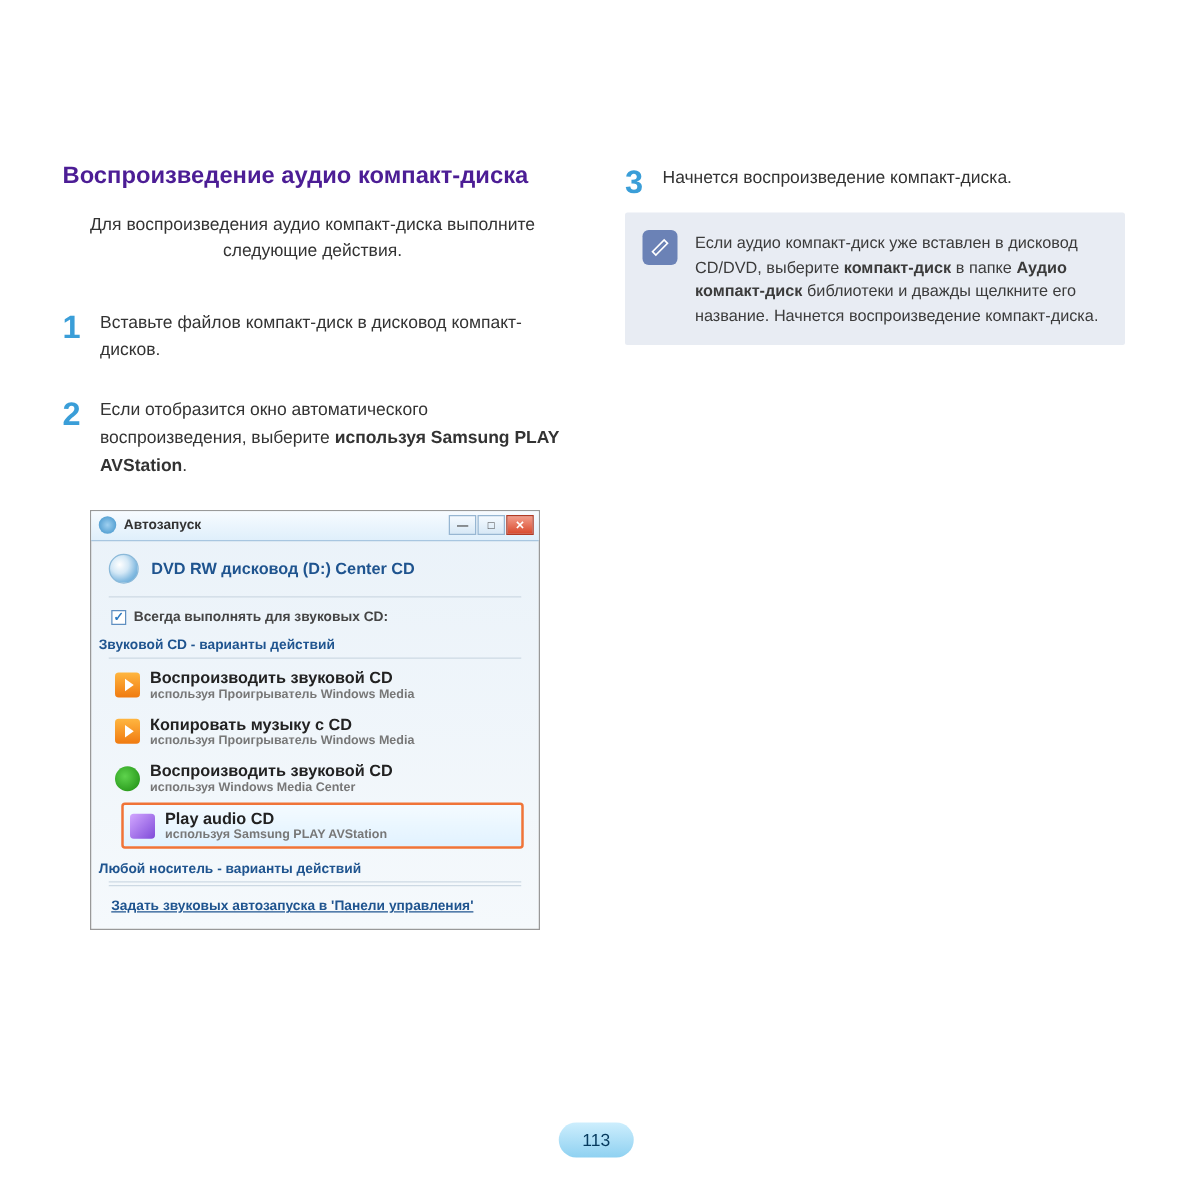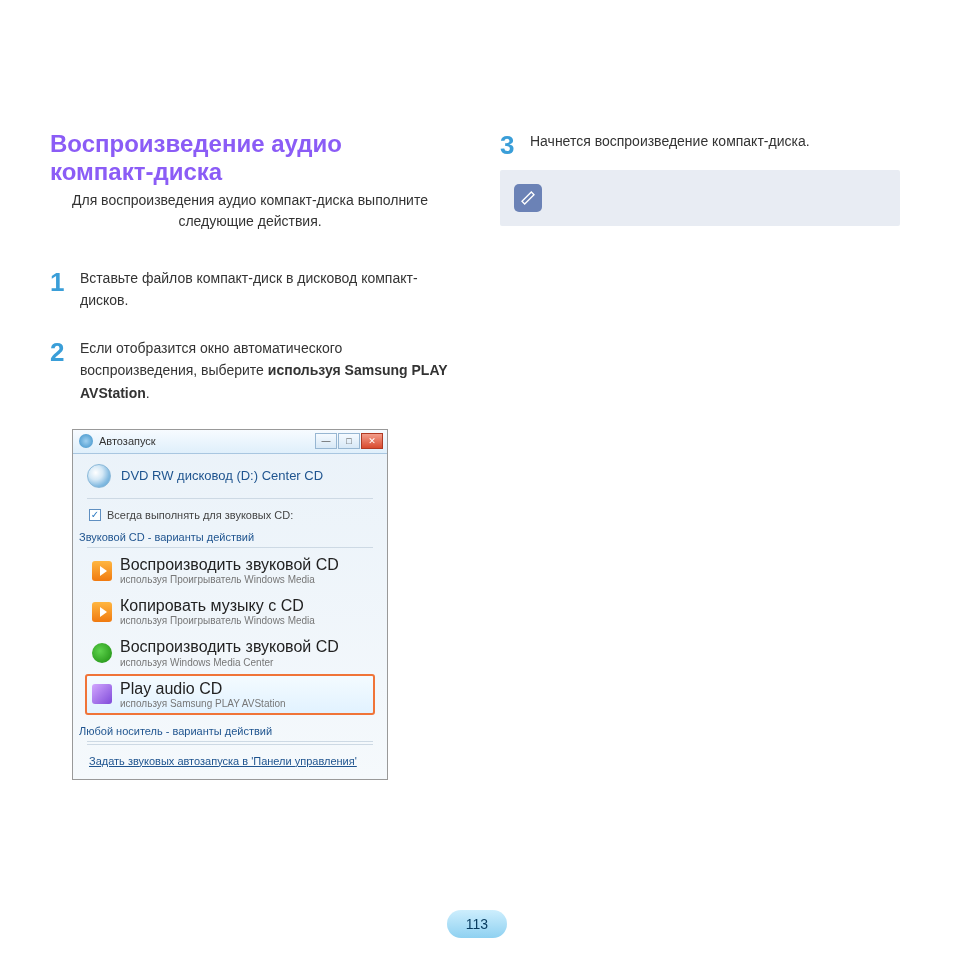--- a/index.html
+++ b/index.html
@@ -12,24 +12,24 @@
     position: relative;
   }
   .page {
     display: flex;
     gap: 50px;
     padding: 130px 50px 0 50px;
   }
   .col-left { width: 400px; }
   .col-right { width: 400px; }
   .section-title {
-    font-size: 24px;
+    font-size: 19px;
     font-weight: bold;
-    color: #8b5cf6;
-    margin-bottom: 4px;
+    color: #4c1d95;
+    margin-bottom: 17px;
   }
   .intro {
     font-size: 14px;
     line-height: 1.5;
     margin-bottom: 35px;
     text-align: center;
   }
   .step {
     position: relative;
     padding-left: 30px;
@@ -43,27 +43,28 @@
     top: -5px;
     font-size: 26px;
     font-weight: bold;
     color: #3a9ed8;
     font-family: Arial, sans-serif;
   }
   .step-body b { font-weight: bold; }
 
   
   .autoplay-window {
-    width: 316px;
+    width: 360px;
     border: 1px solid #999;
     background: linear-gradient(#eaf2f9, #f5f9fc);
     font-size: 11px;
     color: #333;
     margin-top: 8px;
     margin-left: 22px;
+    font-weight: bold;
   }
   .win-titlebar {
     height: 24px;
     background: linear-gradient(#f7fbff, #dfeffb);
     border-bottom: 1px solid #a8c6e0;
     display: flex;
     align-items: center;
     padding: 0 4px 0 6px;
   }
   .win-titlebar .title-icon {
@@ -128,27 +129,28 @@
     background:#e8c56a;
     border-radius:3px;
     display:flex; align-items:center; justify-content:center;
   }
   .opt .opt-icon.play { background: linear-gradient(#ffb640,#f07a10); }
   .opt .opt-icon.play::after{content:"";width:0;height:0;border-left:7px solid #fff;border-top:5px solid transparent;border-bottom:5px solid transparent;margin-left:2px;}
   .opt .opt-icon.mc { background: radial-gradient(circle at 40% 40%, #5ed34d,#1a8a0e); border-radius:50%;}
   .opt .opt-icon.folder { background: linear-gradient(#fce27a,#e8c24a);}
   .opt .opt-icon.samsung { background: linear-gradient(135deg,#d2a7ff,#7f4bd9);}
   .opt .opt-text { line-height:1.2; }
-  .opt .opt-title { font-size:16px; color:#222; }
+  .opt .opt-title { font-size:13px; color:#222; }
   .opt .opt-sub { font-size:10px; color:#777; }
   .opt.highlight {
     border: 2px solid #f07438;
     background: linear-gradient(#f4fbff,#e1f2ff);
     border-radius:3px;
     padding: 3px 5px;
+    margin-left: 12px;
   }
   .link-row {
     padding: 8px 16px 12px;
     font-size: 11px;
   }
   .link-row a { color:#1f548f; text-decoration: underline; cursor:default;}
 
   
   .note-box {
     background:#e8ecf3;
@@ -166,21 +168,21 @@
     background:#6b82b6;
     border-radius:5px;
     flex-shrink:0;
     display:flex; align-items:center; justify-content:center;
   }
   .note-icon svg{width:16px;height:16px;}
 
   
   .page-num {
     position:absolute;
-    bottom: 16px;
+    bottom: 28px;
     left: 50%;
     transform: translateX(-50%);
     width: 60px; height: 28px;
     background: linear-gradient(#cdeefd,#8fd1f1);
     border-radius: 14px;
     display:flex; align-items:center; justify-content:center;
     font-size: 14px; color:#063a5e;
   }
 </style>
 </head>
@@ -276,17 +278,20 @@
       <div class="step-num">3</div>
       <div class="step-body">Начнется воспроизведение компакт-диска.</div>
     </div>
 
     <div class="note-box">
       <div class="note-icon">
         <svg viewBox="0 0 24 24" fill="none" stroke="#fff" stroke-width="2">
           <path d="M3 17l4 4L21 7l-4-4L3 17z"></path>
         </svg>
       </div>
+      <div>
+        <span>Если аудио компакт-диск уже вставлен в дисковод CD/DVD, выберите </span><b>компакт-диск</b><span> в папке </span><b>Аудио компакт-диск</b><span> библиотеки и дважды щелкните его название. Начнется воспроизведение компакт-диска.</span>
+      </div>
     </div>
   </div>
 </div>
 
 <div class="page-num">113</div>
 
 </body></html>

